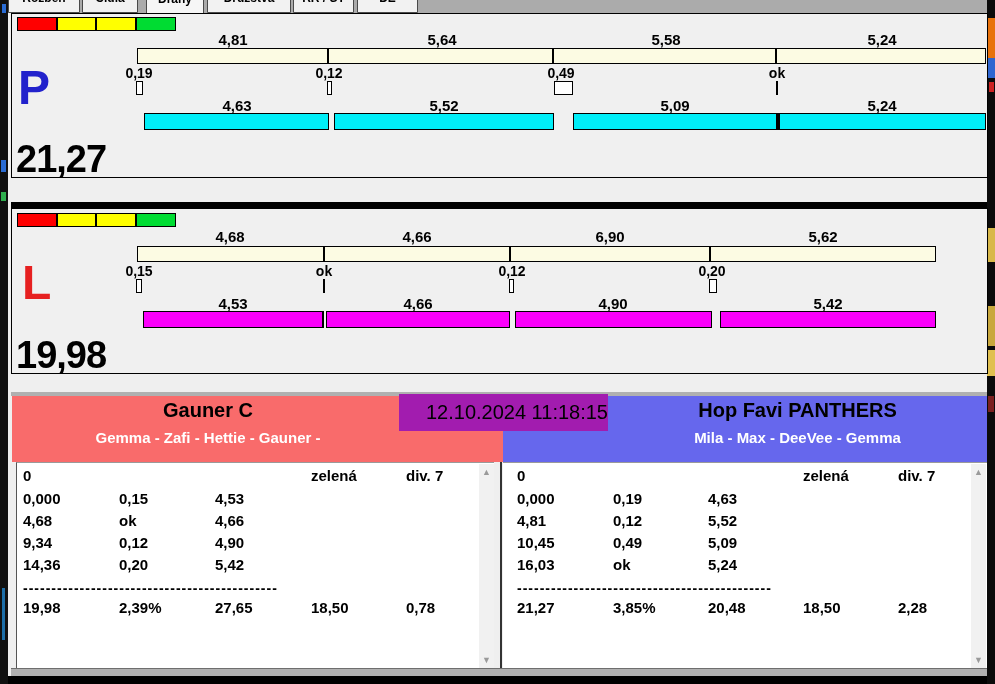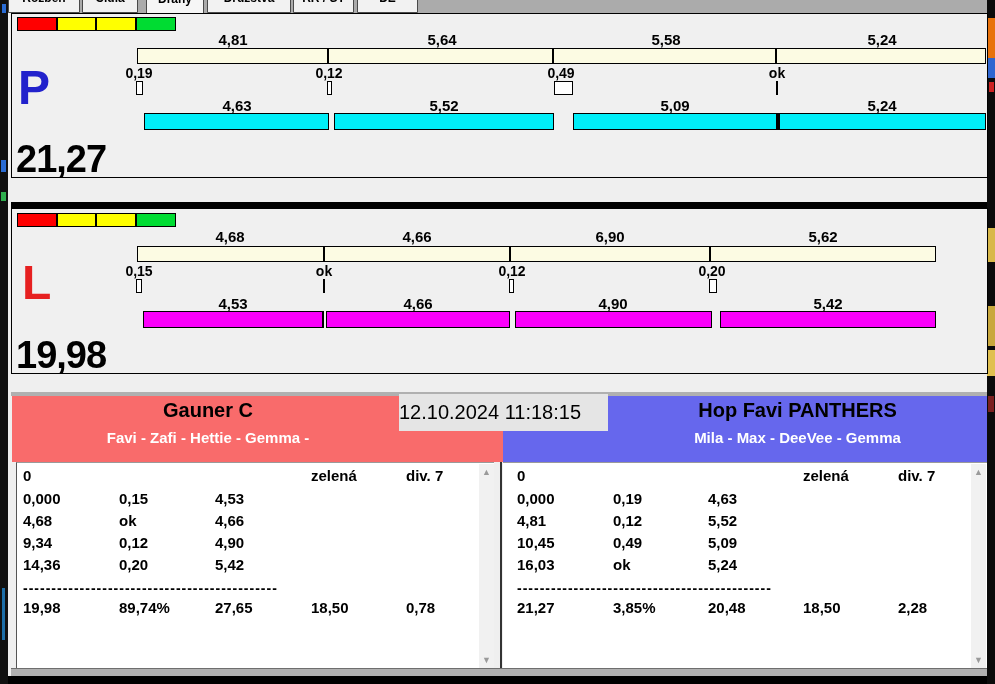--- a/index.html
+++ b/index.html
@@ -28,22 +28,22 @@
   .runtick{position:absolute;width:2px;height:17px;background:#000;}
   .letter{position:absolute;font-size:48px;font-weight:bold;line-height:48px;}
   .total{position:absolute;font-size:38px;font-weight:bold;letter-spacing:-1px;}
   .sep-black{position:absolute;left:11px;width:976px;background:#000;}
   
   .hdr{position:absolute;top:396px;height:66px;}
   .team-title{position:absolute;top:399px;font-size:20px;font-weight:bold;text-align:center;color:#000;white-space:nowrap;}
   .team-dogs{position:absolute;top:429px;font-size:15px;font-weight:bold;text-align:center;color:#FFF;white-space:nowrap;}
   .height-lbl{position:absolute;top:431px;height:31px;line-height:31px;text-align:center;
               color:#FFF;font-size:19px;font-weight:bold;margin-top:40px;}
-  #datebox{position:absolute;left:399px;top:394px;width:209px;height:37px;background:#e5e5e5;
-           text-align:left;line-height:37px;font-size:20px;font-weight:400;}
+  #datebox{position:absolute;left:399px;top:394px;width:209px;height:37px;background:#a21caf;
+           text-align:right;line-height:37px;font-size:20px;font-weight:400;}
   .tbl{position:absolute;top:462px;height:206px;background:#FFF;border-top:1px solid #9a9a9a;box-sizing:border-box;}
   .trow{position:absolute;height:22px;left:0;right:18px;font-size:15px;font-weight:bold;}
   .tc{position:absolute;top:0;white-space:nowrap;}
   .cA{left:6px}.cB{left:102px}.cC{left:198px}.cD{left:294px}.cE{left:389px}
   .cA2{left:14px}.cB2{left:110px}.cC2{left:205px}.cD2{left:300px}.cE2{left:395px}
   .dashrow{position:absolute;height:16px;overflow:hidden;font-size:14px;font-weight:bold;letter-spacing:1px;white-space:nowrap;}
   .sbar{position:absolute;top:1px;width:15px;height:204px;background:#F1F1F1;}
   .sarrow{position:absolute;left:0;width:15px;height:16px;text-align:center;font-size:9px;line-height:16px;color:#9a9a9a;}
   .strip3d{position:absolute;left:11px;width:976px;background:#B0B0B0;}
   .bgspeck{position:absolute;}
@@ -173,21 +173,21 @@
   <div class="letter" style="left:10px;top:50px;color:#E62020;">L</div>
   <div class="total" style="left:4px;top:125px;">19,98</div>
 </div>
 
 <div class="strip3d" style="top:392px;height:4px;"></div>
 
 <div class="hdr" style="left:12px;width:491px;background:#F96B6B;"></div>
 <div class="hdr" style="left:503px;width:484px;background:#6667ED;"></div>
 
 <div class="team-title" style="left:12px;width:392px;">Gauner C</div>
-<div class="team-dogs" style="left:12px;width:392px;">Favi - Zafi - Hettie - Gemma -</div>
+<div class="team-dogs" style="left:12px;width:392px;">Gemma - Zafi - Hettie - Gauner -</div>
 <div class="team-title" style="left:608px;width:379px;">Hop Favi PANTHERS</div>
 <div class="team-dogs" style="left:608px;width:379px;">Mila - Max - DeeVee - Gemma</div>
 
 <div id="datebox">12.10.2024 11:18:15</div>
 <div class="height-lbl" style="left:399px;width:104px;">25 cm</div>
 <div class="height-lbl" style="left:503px;width:105px;font-style:italic;">22,5 cm</div>
 
 <div class="tbl" style="left:16px;width:478px;border-left:1px solid #555;">
   <div class="trow" style="top:4px;">
     <span class="tc cA">0</span>
@@ -210,21 +210,21 @@
     <span class="tc cC">4,90</span>
   </div>
   <div class="trow" style="top:93px;">
     <span class="tc cA">14,36</span>
     <span class="tc cB">0,20</span>
     <span class="tc cC">5,42</span>
   </div>
   <div class="dashrow" style="left:6px;top:117px;width:280px;">---------------------------------------------</div>
   <div class="trow" style="top:136px;">
     <span class="tc cA">19,98</span>
-    <span class="tc cB">89,74%</span>
+    <span class="tc cB">2,39%</span>
     <span class="tc cC">27,65</span>
     <span class="tc cD">18,50</span>
     <span class="tc cE">0,78</span>
   </div>
   <div class="sbar" style="left:462px;">
     <div class="sarrow" style="top:0;">▲</div>
     <div class="sarrow" style="top:188px;">▼</div>
   </div>
 </div>
 

